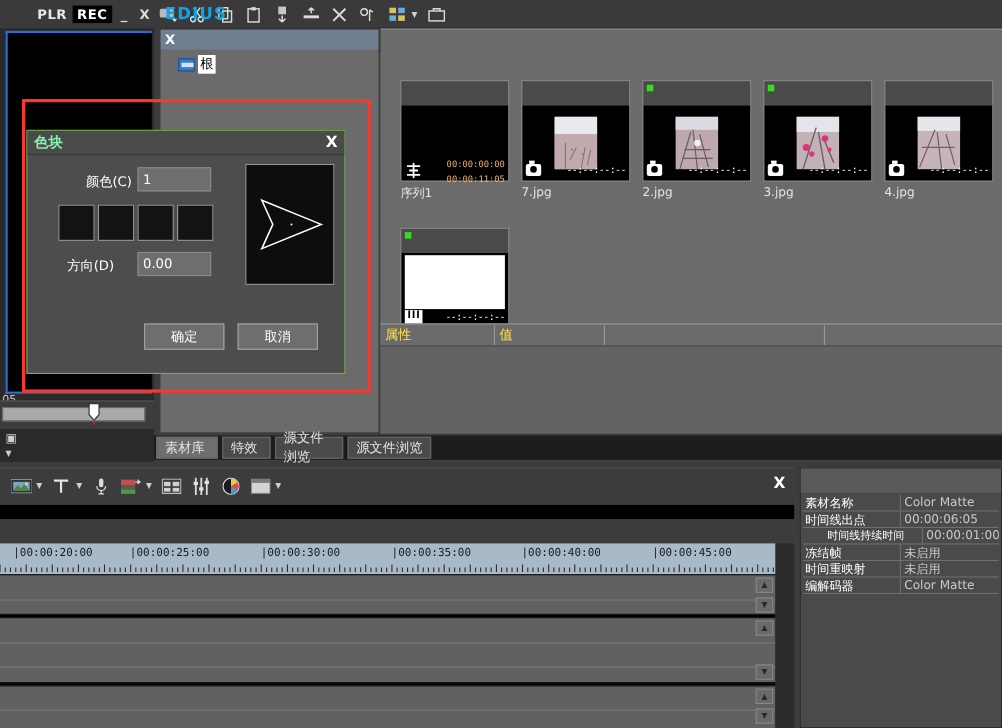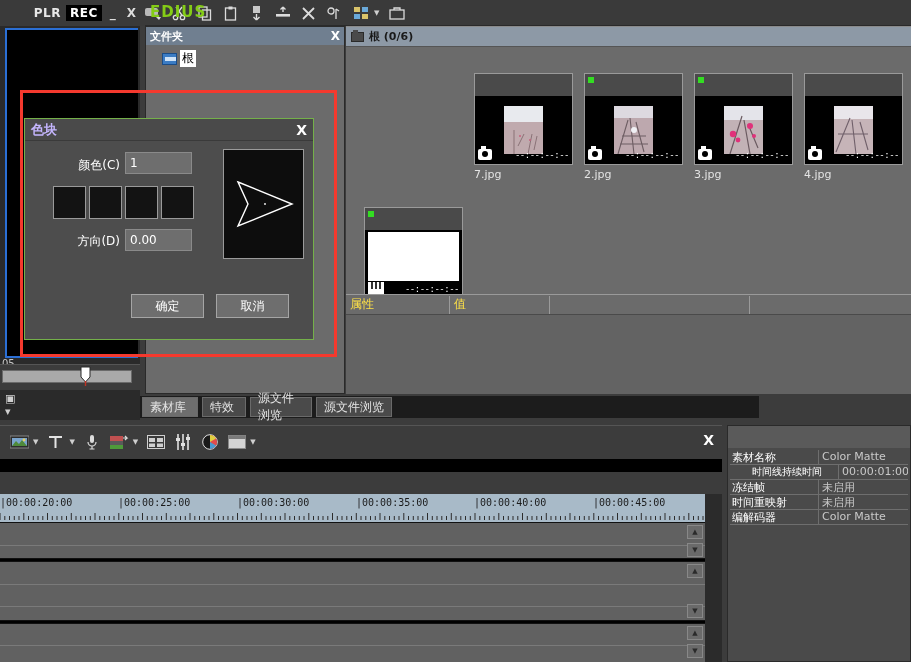--- a/index.html
+++ b/index.html
@@ -14,21 +14,21 @@
 
   
   #topbar { left:0; top:0; width:911px; height:26px; background:#3a3a3a;
             border-bottom:1px solid #2a2a2a; }
   #plr-rec { left:0; top:0; width:145px; height:26px; background:#3a3a3a;
              display:flex; align-items:center; justify-content:flex-end; padding-right:6px; gap:5px; }
   .plr-lbl { font-size:12px; font-weight:bold; color:#e8e8e8; letter-spacing:0.5px; }
   .rec-lbl { font-size:12px; font-weight:bold; color:#ffffff; background:#000000;
              padding:1px 4px; letter-spacing:0.5px; }
   .winbtn { font-size:12px; color:#dcdcdc; padding:0 3px; cursor:default; font-weight:bold;}
-  #edius-logo { left:150px; top:3px; font-size:15px; font-weight:bold; color:#84cc16;
+  #edius-logo { left:150px; top:3px; font-size:15px; font-weight:bold; color:#0ea5e9;
                 letter-spacing:1px; }
   #toolbar-top { left:205px; top:0; height:26px; display:flex; align-items:center; gap:9px; }
   .tbicon { width:17px; height:17px; display:flex; align-items:center; justify-content:center;
             cursor:default; }
   .tbsep { width:1px; height:20px; background:#5a6878; margin:0 2px; }
 
   
   #player { left:0; top:26px; width:140px; height:350px; background:#2a2a2a; }
   #player-screen { left:5px; top:2px; width:133px; height:330px; background:#000;
                    border-left:2px solid #2b6fd4; border-top:2px solid #2b6fd4;
@@ -93,21 +93,21 @@
 
   
   #prop-hdr { left:346px; top:294px; width:565px; height:20px; background:#6b6b6b;
               border-top:1px solid #9a9a9a; display:flex; align-items:center; }
   .prop-hdr-cell { height:18px; border-right:1px solid #9a9a9a; padding-left:4px;
                    display:flex; align-items:center; font-size:12px; color:#fde047; }
   #prop-empty { left:346px; top:314px; width:565px; height:80px; background:#636363;
                 border-top:1px solid #4a4a4a;}
 
   
-  #tabstrip { left:140px; top:396px; width:619px; height:22px; background:#1c1c1c;padding-left:44px; }
+  #tabstrip { left:140px; top:396px; width:771px; height:22px; background:#1c1c1c;padding-left:44px; }
   .tab { position:absolute; top:1px; height:20px; display:flex; align-items:center;
          padding:0 7px; font-size:12px; color:#e4e4e4; background:#4a4a4a;
          border:1px solid #6a6a6a; cursor:default; }
   .tab.active { background:#6e6e6e; }
 
   
   #tl-panel { left:0; top:425px; width:722px; height:237px; background:#3c3c3c;
               border-top:1px solid #555; }
   #tl-toolbar { left:0; top:0; width:722px; height:32px; background:#3c3c3c;
                 display:flex; align-items:center; padding-left:10px; gap:8px; }
@@ -143,21 +143,21 @@
   .info-val { flex:1; font-size:11px; color:#c9c9c9; padding-left:3px;
               overflow:hidden; white-space:nowrap; }
 
   
   #red-box { left:20px; top:90px; width:317px; height:267px; border:3px solid #f5392e; }
   #dialog { left:24px; top:118px; width:290px; height:222px; background:#4d4d4d;
             border:1px solid #74b04a; }
   #dlg-title { left:0; top:0; width:288px; height:22px; background:#4a4a4a;
                display:flex; align-items:center; padding:0 6px;
                border-bottom:1px solid #3a3a3a; }
-  #dlg-title-text { font-size:13px; font-weight:bold; color:#c4b5fd; flex:1; }
+  #dlg-title-text { font-size:13px; font-weight:bold; color:#86efac; flex:1; }
   #dlg-close { font-size:14px; font-weight:bold; color:#ffffff; cursor:default; }
   .dlg-lbl { position:absolute; font-size:12px; color:#ffffff; text-align:right; }
   .dlg-input { position:absolute; height:22px; background:#6e6e6e; border:1px solid #8a8a8a;
                font-size:12px; color:#ffffff; padding-left:4px; display:flex; align-items:center; }
   .swatch { position:absolute; width:33px; height:33px; background:#131313;
             border:1px solid #9a9a9a; cursor:default; }
   #preview-box { left:198px; top:30px; width:81px; height:110px; background:#0d0d0d;
                  border:1px solid #9a9a9a; }
   .dlg-btn { position:absolute; width:73px; height:24px; background:#6e6e6e;
              border:1px solid #a5a5a5; display:flex; align-items:center;
@@ -281,38 +281,51 @@
       <line x1="5.5" y1="15" x2="5.5" y2="20" stroke="#c03020" stroke-width="1.4"></line>
     </svg>
 </div>
 <div id="player-bottom" class="abs">
   <span class="abs pb-icon" style="left:5px; top:2px;">▣</span>
   <span class="abs pb-icon" style="left:5px; top:15px;">▾</span>
 </div>
 
 <div id="folder-panel" class="abs">
   <div id="folder-title" class="abs">
-    <span class="ft-text">文件夹</span>
     <span class="ft-x">X</span>
   </div>
   <div id="folder-body" class="abs">
     <div id="root-node" class="abs">
       <span class="tree-folder-ico"></span>
       <span class="tree-label">根</span>
     </div>
   </div>
 </div>
 
 <div id="bin-panel" class="abs">
-  <div id="bin-header" class="abs">
-    <span class="bin-folder-ico"></span>
-    <span id="bin-header-text">根 (0/6)</span>
-  </div>
   <div id="bin-body" class="abs">
 
+    <div class="thumb-cell" style="left:18px; top:26px;">
+      <div class="thumb-box">
+        <div class="thumb-topbar"></div>
+        <div class="thumb-img"></div>
+        <div class="thumb-foot">
+          <span class="seq-ico">
+            <svg width="16" height="14" viewBox="0 0 16 14">
+                <path d="M8 0v14M2 3h12M4 7h8M2 11h12" stroke="#fff" stroke-width="1.6"></path>
+              </svg>
+          </span>
+          <span style="text-align:right;">
+            <span class="seq-tc">00:00:00:00</span><br>
+            <span class="seq-tc">00:00:11:05</span>
+          </span>
+        </div>
+      </div>
+      <div class="thumb-label">序列1</div>
+    </div>
 
     <div class="thumb-cell" style="left:128px; top:26px;">
       <div class="thumb-box">
         <div class="thumb-topbar"></div>
         <div class="thumb-img">
           <svg class="pic" viewBox="0 0 39 48">
               <rect width="39" height="48" fill="#c9b9bd"></rect>
               <rect width="39" height="16" fill="#e8eaee"></rect>
               <rect y="16" width="39" height="32" fill="#c0aaae"></rect>
               <path d="M10 48V24M14 40l6-12M24 48l4-20M30 44l3-14" stroke="#8a7277" stroke-width="1" fill="none"></path>
@@ -500,21 +513,21 @@
         </svg>
     </div>
     <span class="caret">▼</span>
     <span id="tl-close">X</span>
   </div>
 
   <div id="tl-black" class="abs"></div>
   <div id="tl-black2" class="abs"></div>
 
   <div id="tl-ruler" class="abs">
-    <span class="ruler-lbl" style="left:0px;">00:00:20:00</span>
+    <span class="ruler-lbl" style="left:12px;">00:00:20:00</span>
     <span class="ruler-lbl" style="left:118px;">00:00:25:00</span>
     <span class="ruler-lbl" style="left:237px;">00:00:30:00</span>
     <span class="ruler-lbl" style="left:356px;">00:00:35:00</span>
     <span class="ruler-lbl" style="left:474px;">00:00:40:00</span>
     <span class="ruler-lbl" style="left:593px;">00:00:45:00</span>
     <svg id="tl-ticks" viewBox="0 0 705 7" preserveAspectRatio="none">
         <g stroke="#2c2c2c" stroke-width="1">
           <line x1="0.0" x2="0.0" y1="0" y2="7"></line>
           <line x1="4.8" x2="4.8" y1="3" y2="7"></line>
           <line x1="9.5" x2="9.5" y1="3" y2="7"></line>
@@ -690,20 +703,24 @@
 </div>
 
 <div id="info-panel" class="abs">
   <div id="info-top" class="abs"></div>
   <div id="info-table" class="abs">
     <div class="info-row">
       <span class="info-key">素材名称</span>
       <span class="info-val">Color Matte</span>
     </div>
     <div class="info-row">
+      <span class="info-key">时间线出点</span>
+      <span class="info-val">00:00:06:05</span>
+    </div>
+    <div class="info-row">
       <span class="info-key" style="font-size:10px;margin-left:20px;">时间线持续时间</span>
       <span class="info-val">00:00:01:00</span>
     </div>
     <div class="info-row">
       <span class="info-key">冻结帧</span>
       <span class="info-val">未启用</span>
     </div>
     <div class="info-row">
       <span class="info-key">时间重映射</span>
       <span class="info-val">未启用</span>
@@ -724,21 +741,21 @@
   </div>
 
   <span class="dlg-lbl" style="left:20px; top:38px; width:75px;">颜色(C)</span>
   <span class="dlg-input" style="left:100px; top:33px; width:67px;">1</span>
 
   <span class="swatch" style="left:28px; top:67px;"></span>
   <span class="swatch" style="left:64px; top:67px;"></span>
   <span class="swatch" style="left:100px; top:67px;"></span>
   <span class="swatch" style="left:136px; top:67px;"></span>
 
-  <span class="dlg-lbl" style="left:20px; top:114px; width:75px;">方向(D)</span>
+  <span class="dlg-lbl" style="left:20px; top:114px; width:75px;text-align:center;">方向(D)</span>
   <span class="dlg-input" style="left:100px; top:110px; width:67px;">0.00</span>
 
   <div id="preview-box" class="abs">
     <svg width="79" height="108" viewBox="0 0 79 108">
       <path d="M14 32 L68 54 L14 76 L24 54 Z" fill="none" stroke="#ffffff" stroke-width="1.4"></path>
       <circle cx="41" cy="54" r="0.9" fill="#ffffff"></circle>
     </svg>
   </div>
 
   <span class="dlg-btn" style="left:106px; top:175px;">确定</span>

